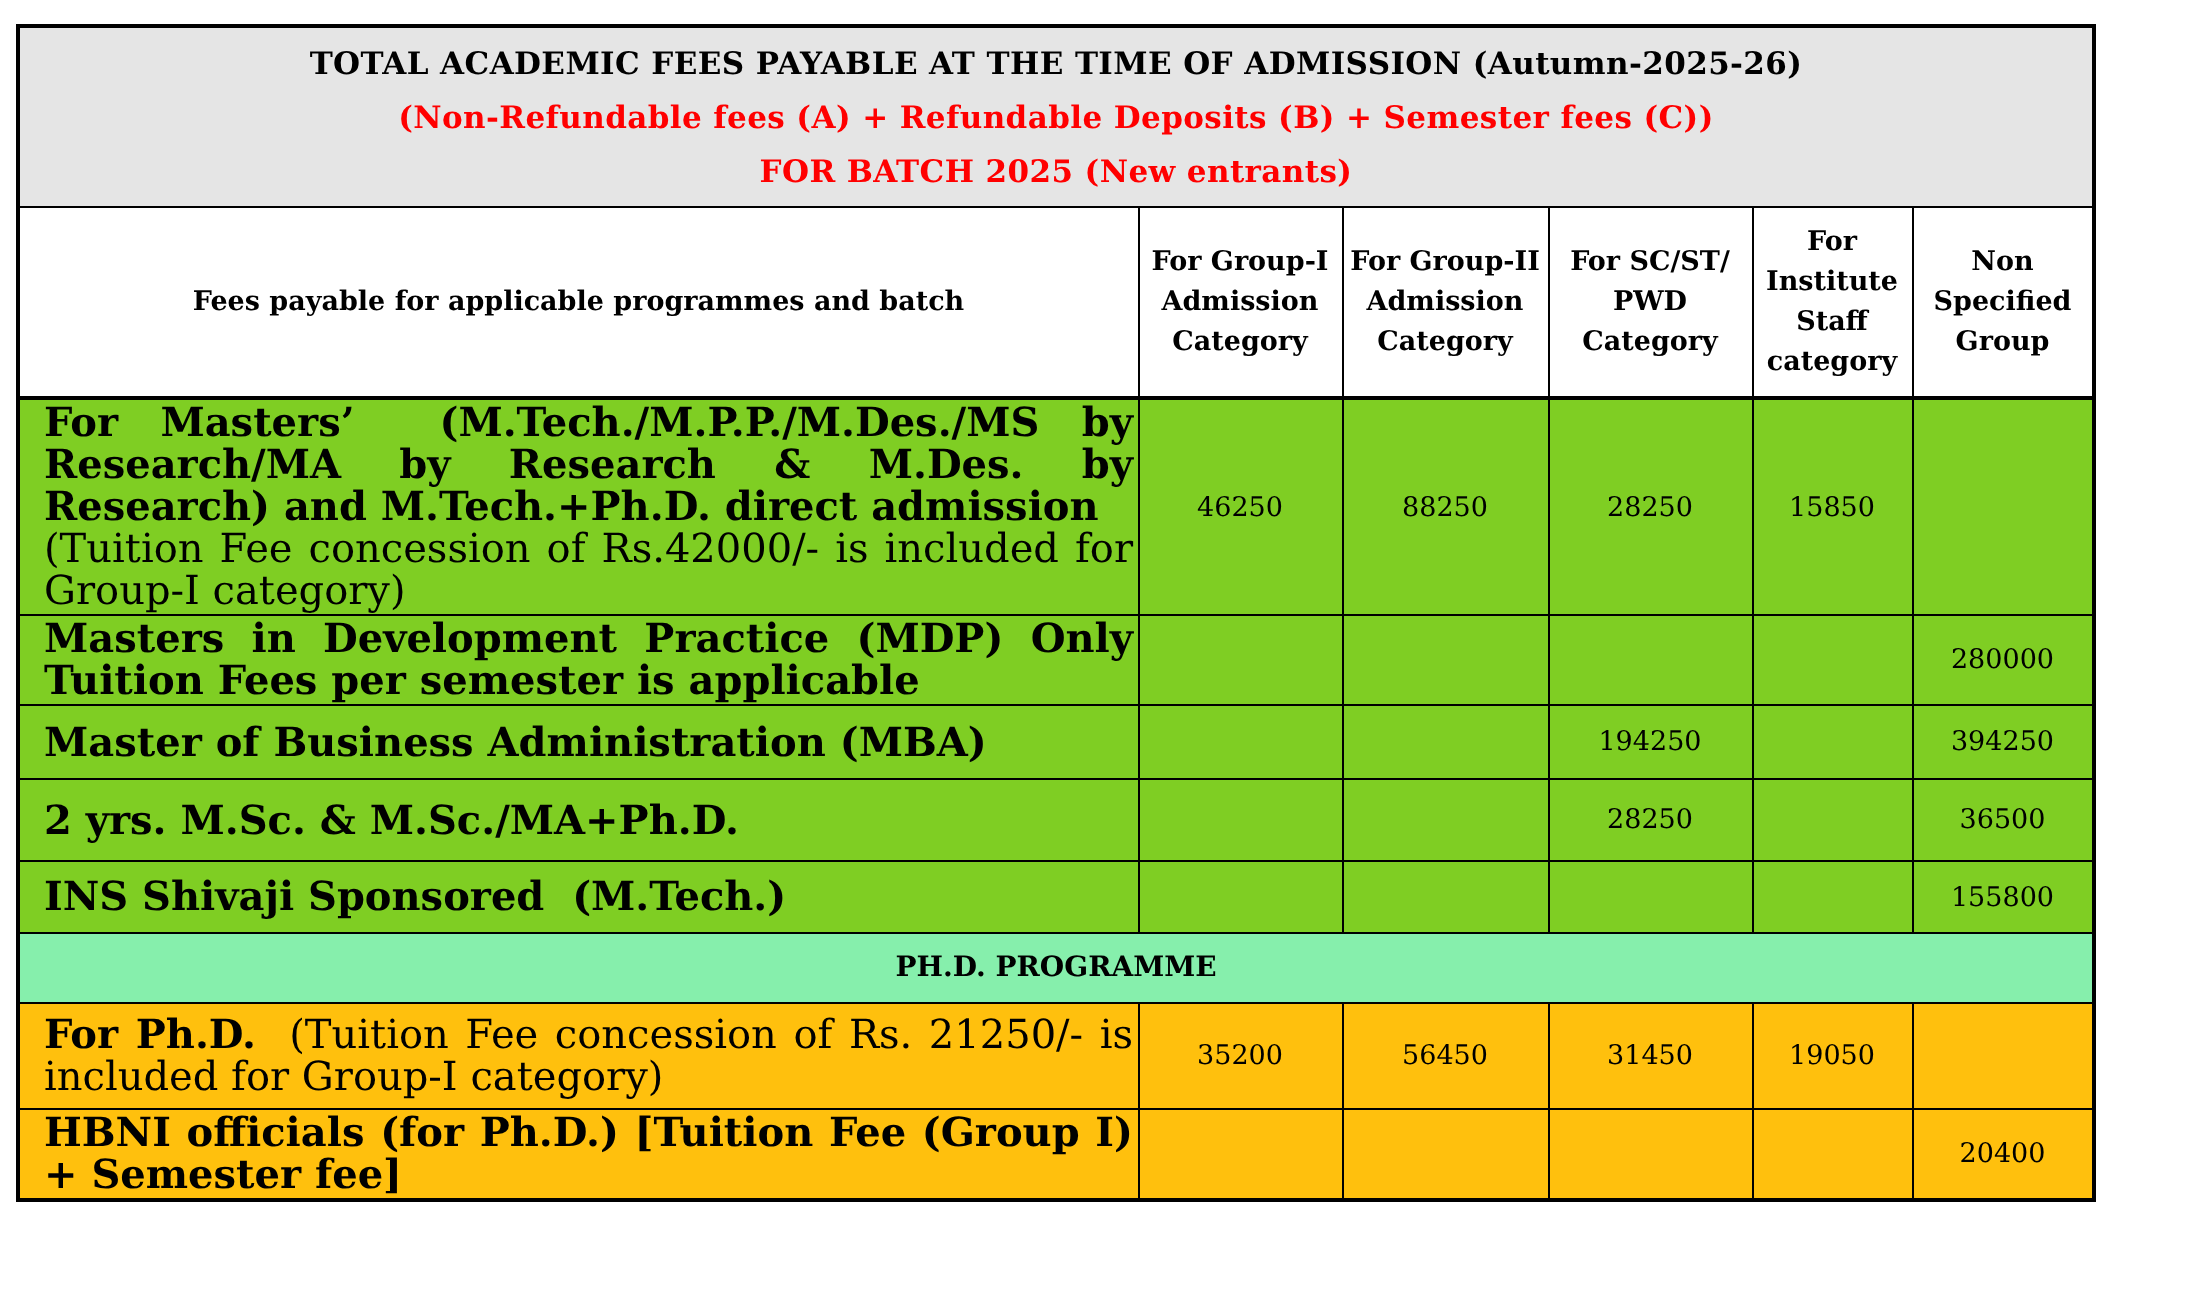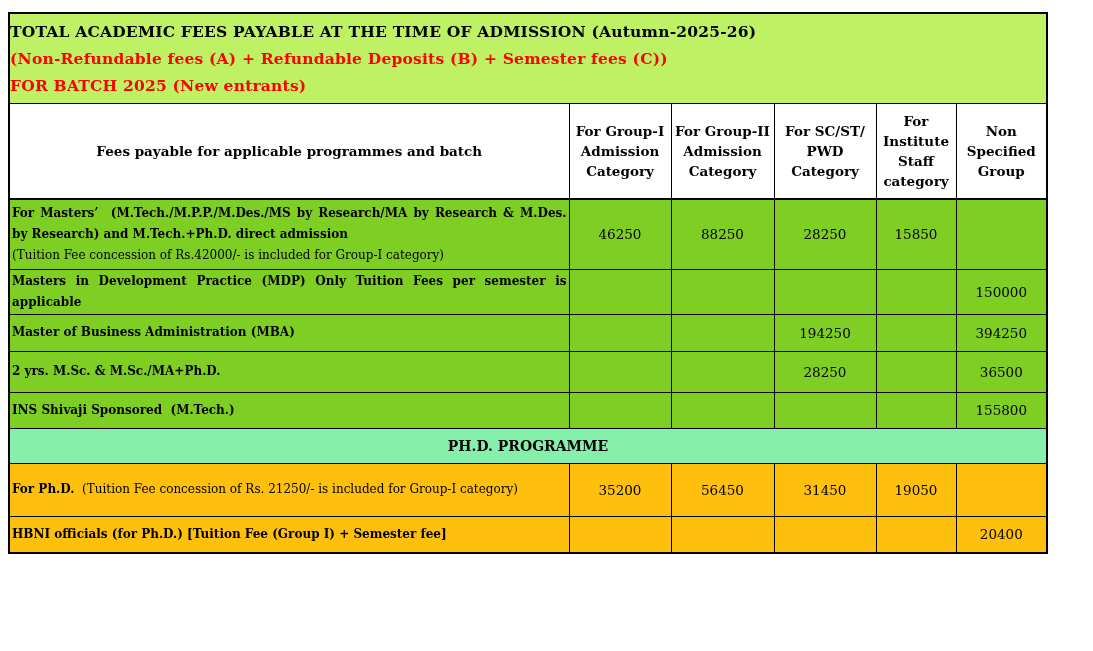--- a/index.html
+++ b/index.html
@@ -20,23 +20,23 @@
     width: 1038px;
     border: 2px solid #000;
   }
   td, th {
     border: 1px solid #000;
     padding: 0 3px;
     overflow: hidden;
   }
   
   td.title-cell {
-    text-align: left;
-    padding: 4px 0;
-    background: #bef264;
+    text-align: center;
+    padding: 4px 16px;
+    background: #e5e5e5;
   }
   .title-line {
     font-weight: bold;
     font-size: 15.5px;
     line-height: 27px;
     letter-spacing: 0.2px;
   }
   .title-line.red { color: var(--red); }
 
   
@@ -46,25 +46,25 @@
     line-height: 20px;
     text-align: center;
     vertical-align: middle;
     height: 94px;
     background: #fff;
     border-bottom: 2px solid #000;
   }
 
   
   td.label {
-    font-size: 12px;
+    font-size: 20px;
     line-height: 21px;
     text-align: justify;
     vertical-align: middle;
-    padding: 1px 2px 1px 2px;
+    padding: 1px 2px 1px 12px;
   }
   td.label .b { font-weight: bold; }
   td.label .note { font-weight: normal; }
   td.num {
     font-size: 13.5px;
     text-align: center;
     vertical-align: middle;
   }
   td.section {
     font-weight: bold;
@@ -114,21 +114,21 @@
           <td class="num">28250</td>
           <td class="num">15850</td>
           <td class="num"></td>
         </tr>
         <tr class="bg-green" style="height: 43px;">
           <td class="label"><span class="b">Masters in Development Practice (MDP) Only Tuition Fees per semester is applicable</span></td>
           <td class="num"></td>
           <td class="num"></td>
           <td class="num"></td>
           <td class="num"></td>
-          <td class="num">150000</td>
+          <td class="num">280000</td>
         </tr>
         <tr class="bg-green" style="height: 37px;">
           <td class="label"><span class="b">Master of Business Administration (MBA)</span></td>
           <td class="num"></td>
           <td class="num"></td>
           <td class="num">194250</td>
           <td class="num"></td>
           <td class="num">394250</td>
         </tr>
         <tr class="bg-green" style="height: 41px;">

